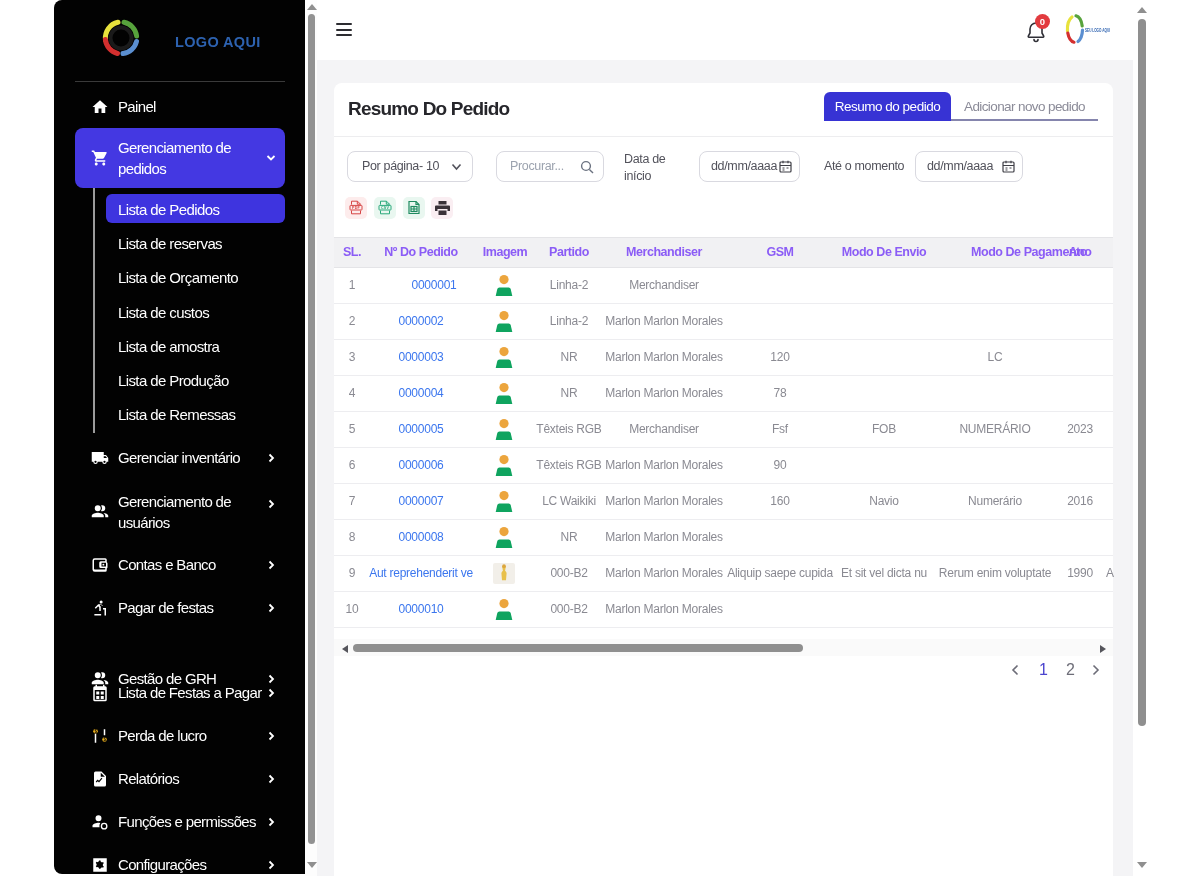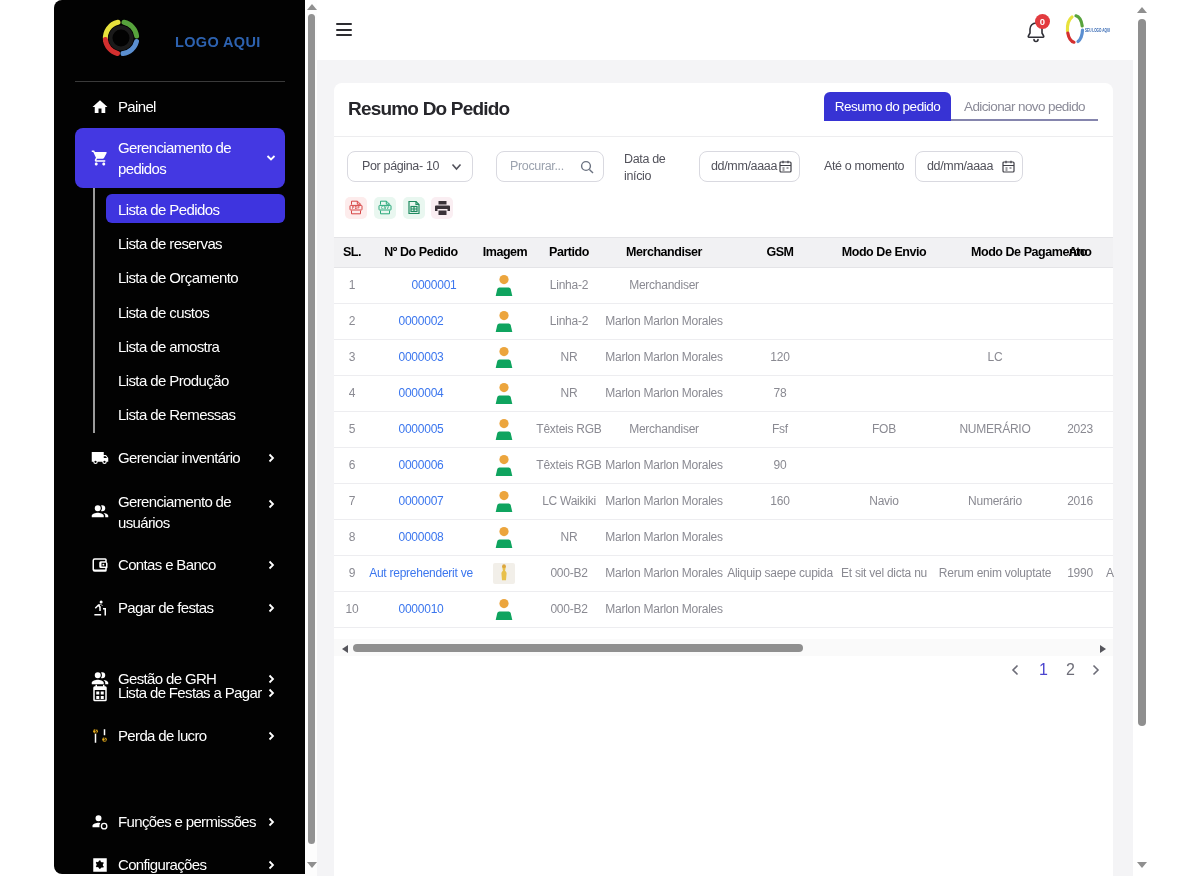--- a/index.html
+++ b/index.html
@@ -57,21 +57,21 @@
   #ctl-search { left:162px; width:108px; }
   #ctl-date1 { left:365px; width:101px; }
   #ctl-date2 { left:581px; width:108px; }
   .lbl { position:absolute; font-size:12.5px; letter-spacing:-0.35px; color:#52525b; }
 
   
   .xtile { position:absolute; top:114px; width:22px; height:22px; border-radius:5px; }
 
   
   #tbl-header { position:absolute; left:0; top:154px; width:779px; height:31px; background:#f1f1f3; border-top:1px solid #e4e4e7; border-bottom:1px solid #e4e4e7; }
-  .th { position:absolute; top:0; height:29px; line-height:29px; font-size:12.5px; letter-spacing:-0.45px; font-weight:bold; color:#000000; text-align:center; white-space:nowrap; }
+  .th { position:absolute; top:0; height:29px; line-height:29px; font-size:12.5px; letter-spacing:-0.45px; font-weight:bold; color:#8b5cf6; text-align:center; white-space:nowrap; }
   .row { position:absolute; left:0; width:779px; height:36px; border-bottom:1px solid #ededf0; background:#fff; box-sizing:border-box; }
   .td { position:absolute; top:0; height:35px; line-height:35px; font-size:12px; letter-spacing:-0.25px; color:#8a8a92; text-align:center; white-space:nowrap; }
   .td.link { color:#3b76ee; }
   .avatar { position:absolute; left:161px; top:7px; width:18px; height:21px; }
 
   
   #hscroll-track { position:absolute; left:0; top:556px; width:779px; height:17px; background:#fafafa; }
   #hscroll-thumb { position:absolute; left:19px; top:561px; width:450px; height:8px; background:#8f8f8f; border-radius:4px; }
 
   
@@ -179,20 +179,29 @@
     </div>
     <div class="sb-item" style="top:719px;">
       <svg class="ic" viewBox="0 0 24 24">
         <path fill="#fff" d="M5 9h2v12H5zM17 3h2v8h-2z"></path>
         <circle cx="6" cy="5.5" r="3" fill="#f0b41e"></circle>
         <text x="6" y="7.6" font-size="6" text-anchor="middle" fill="#000" font-weight="bold">$</text>
         <circle cx="18" cy="16.5" r="3" fill="#f0b41e"></circle>
         <text x="18" y="18.6" font-size="6" text-anchor="middle" fill="#000" font-weight="bold">$</text>
       </svg>
       <span class="tx">Perda de lucro</span>
+      <svg class="chev" viewBox="0 0 12 12" fill="none" stroke="#fff" stroke-width="1.8">
+        <path d="M4.5 2.5 8 6l-3.5 3.5"></path>
+      </svg>
+    </div>
+    <div class="sb-item" style="top:762px;">
+      <svg class="ic" viewBox="0 0 24 24" fill="#fff">
+        <path d="M14 2H6a2 2 0 0 0-2 2v16a2 2 0 0 0 2 2h12a2 2 0 0 0 2-2V8zm-6.5 14.5-1.2-1.2 2.7-2.7 1.6 1.6 3.4-3.9 1.2 1.1-4.5 5.2-1.7-1.7zM13 9V3.5L18.5 9z"></path>
+      </svg>
+      <span class="tx">Relatórios</span>
       <svg class="chev" viewBox="0 0 12 12" fill="none" stroke="#fff" stroke-width="1.8">
         <path d="M4.5 2.5 8 6l-3.5 3.5"></path>
       </svg>
     </div>
     <div class="sb-item" style="top:805px;">
       <svg class="ic" viewBox="0 0 24 24" fill="#fff">
         <path d="M10 11a4 4 0 1 0-4-4 4 4 0 0 0 4 4zm0 2c-2.7 0-8 1.3-8 4v2h9.5a6.5 6.5 0 0 1-.3-2 6.4 6.4 0 0 1 1.3-3.8A13 13 0 0 0 10 13z"></path>
         <path d="M17.5 13a4.5 4.5 0 1 0 4.5 4.5 4.5 4.5 0 0 0-4.5-4.5zm0 7.2a2.7 2.7 0 1 1 2.7-2.7 2.7 2.7 0 0 1-2.7 2.7z"></path>
       </svg>
       <span class="tx">Funções e permissões</span>

